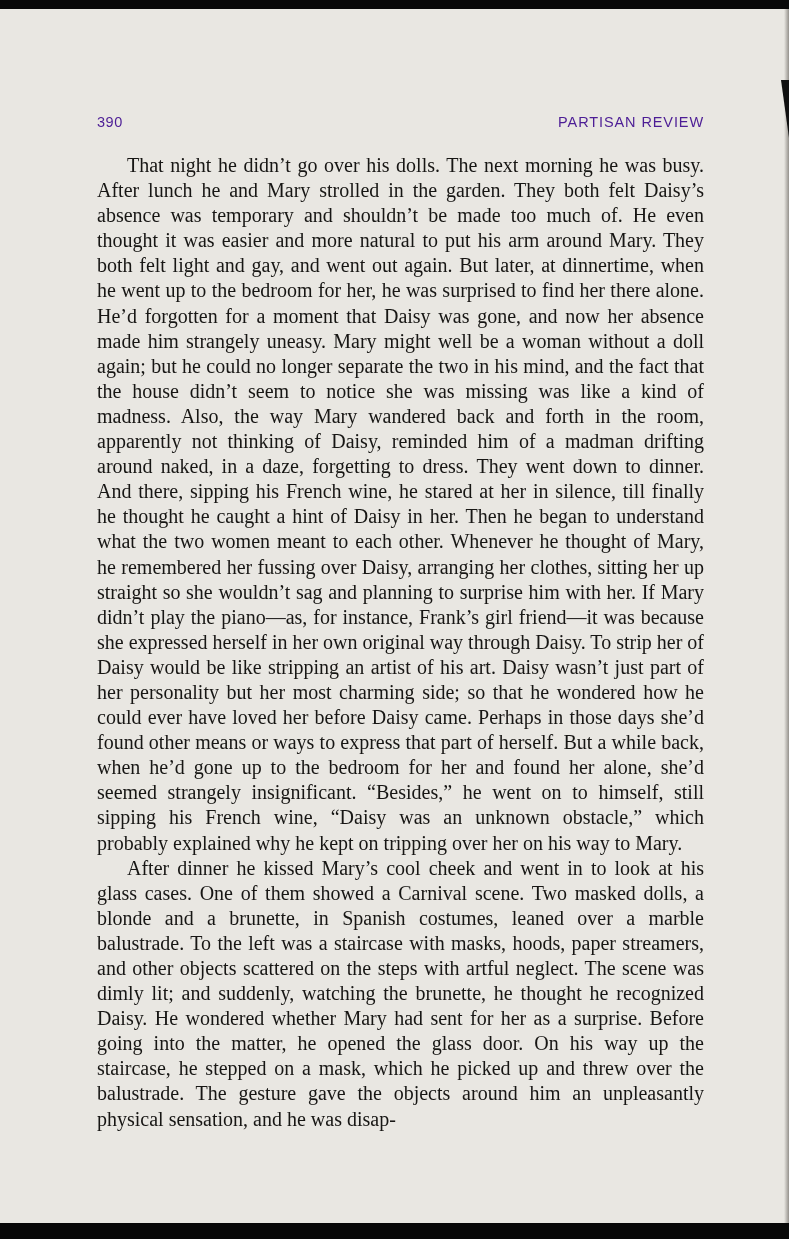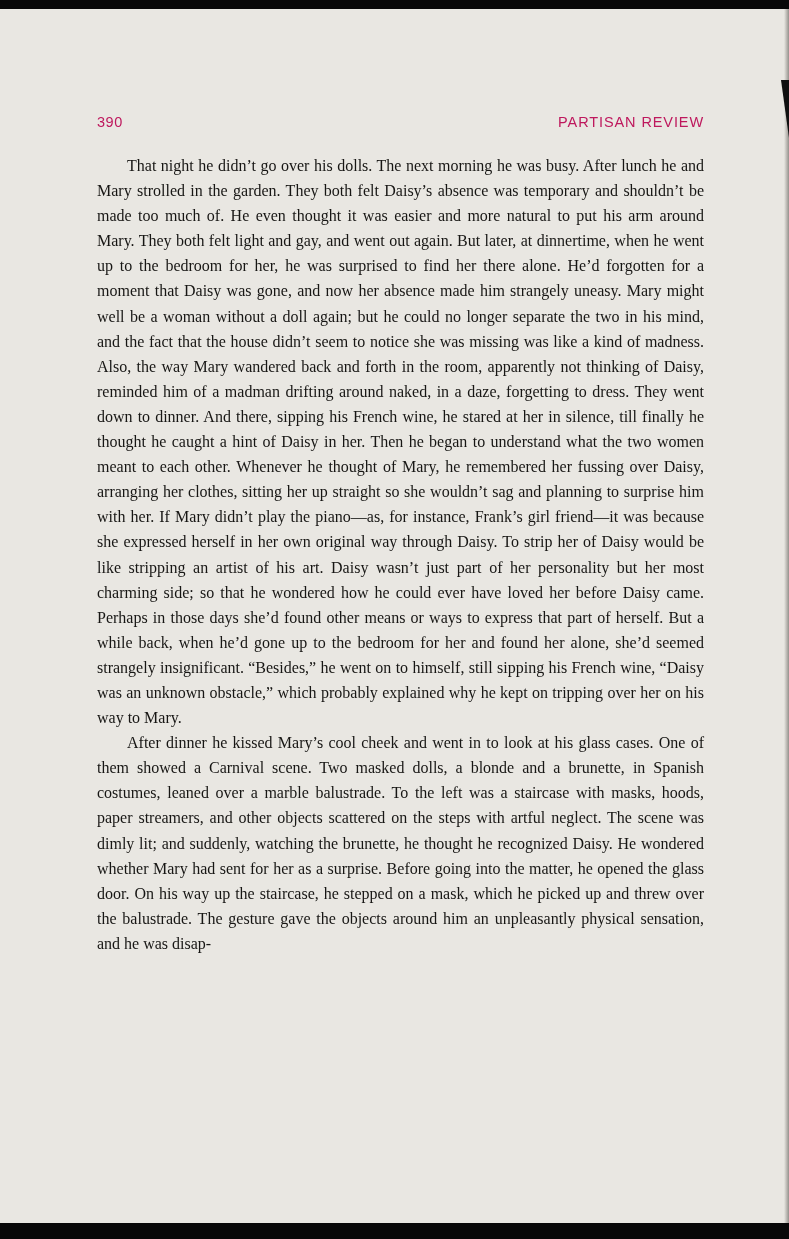--- a/index.html
+++ b/index.html
@@ -43,27 +43,27 @@
       left: 97px;
       top: 74px;
       width: 607px;
     }
     .running-header {
       display: flex;
       justify-content: space-between;
       align-items: baseline;
       font-family: "Liberation Sans", sans-serif;
       font-size: 14.5px;
-      color: #be185d;
+      color: #4c1d95;
     }
     .page-number { letter-spacing: 0.5px; }
     .running-head-title { letter-spacing: 0.9px; margin-top: 40px; }
     .body-text {
       margin-top: 23px;
-      font-size: 16px;
+      font-size: 20px;
       line-height: 25.1px;
       color: #171614;
       text-align: justify;
       text-justify: inter-word;
     }
     .body-text p {
       margin: 0;
       text-indent: 30px;
     }
   </style>

